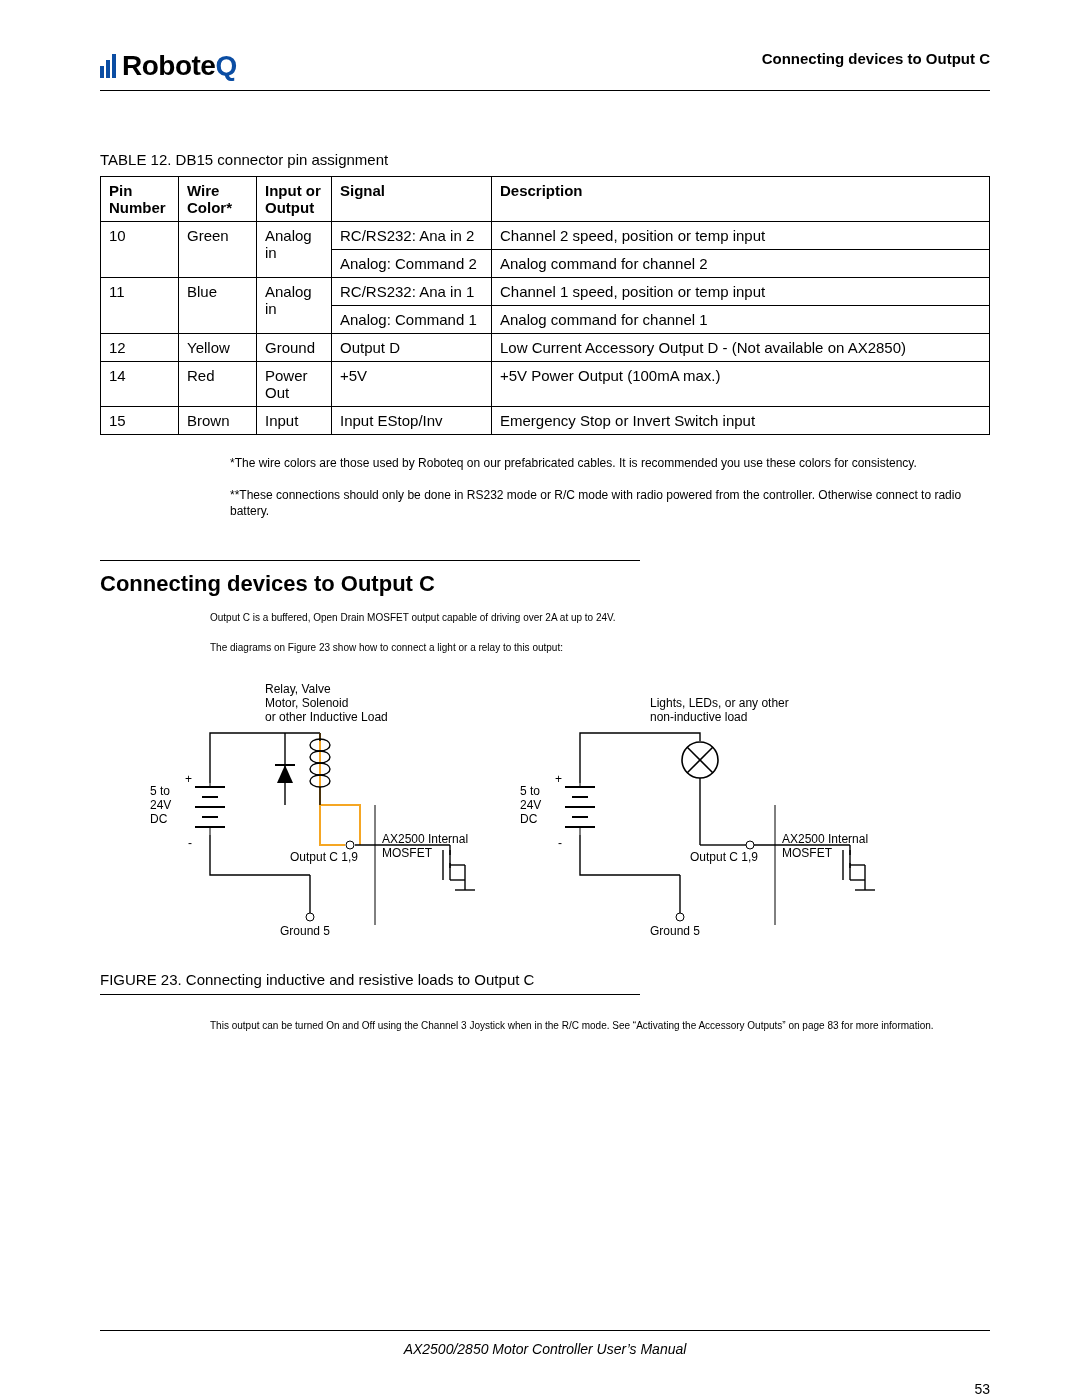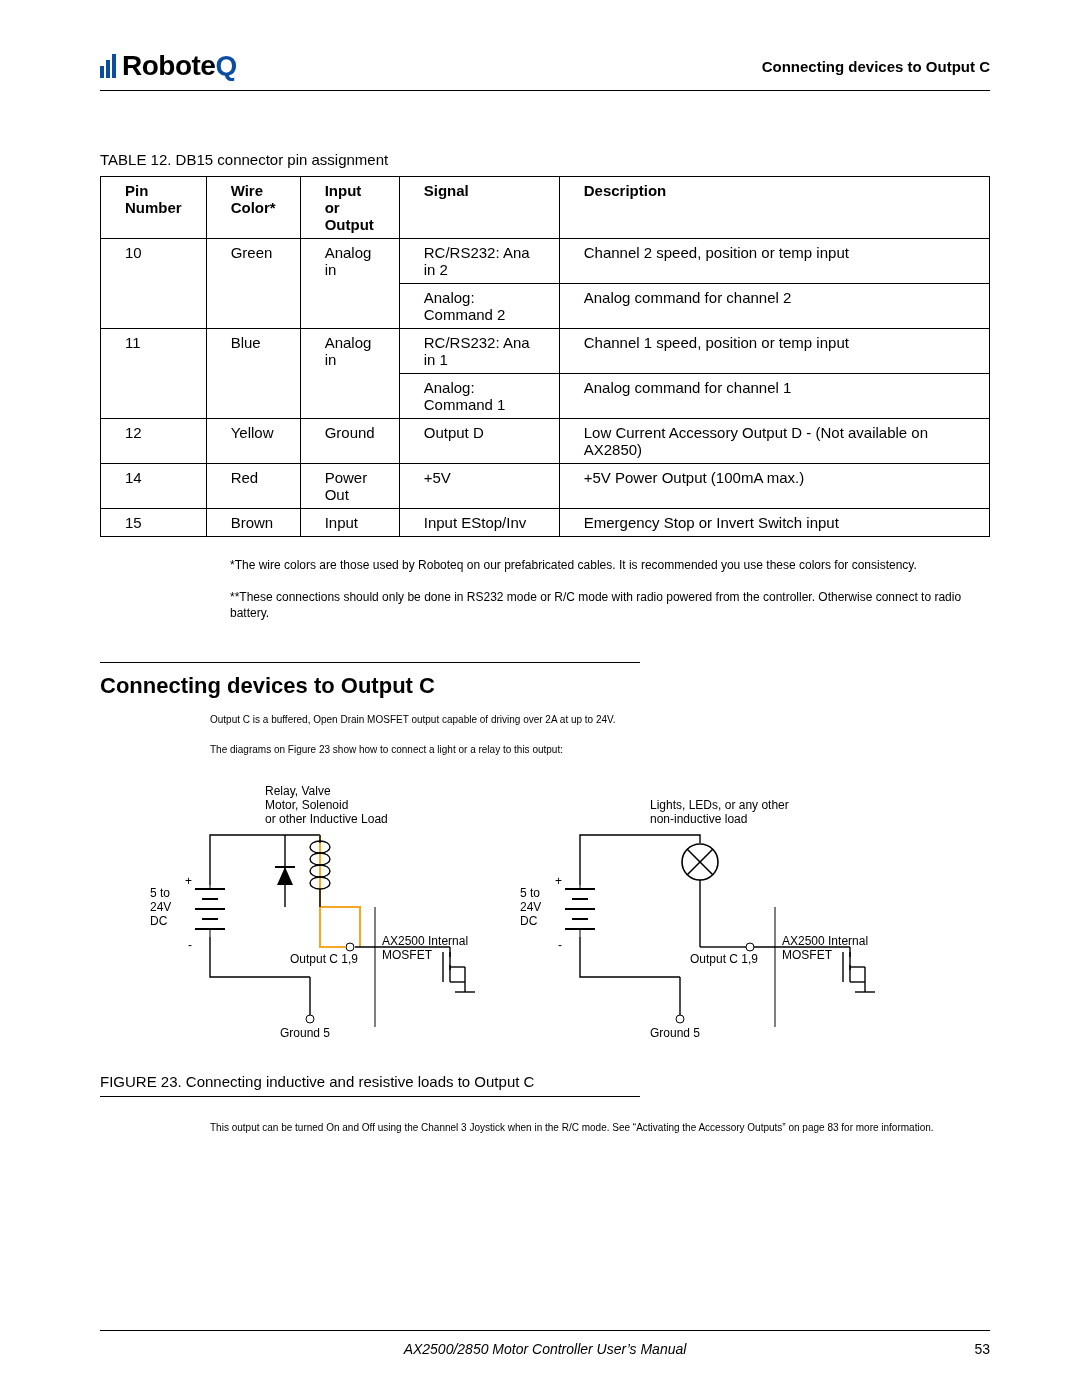--- a/index.html
+++ b/index.html
@@ -7,21 +7,20 @@
     width: 1080px;
     height: 1397px;
     background: #fff;
     font-family: Arial, Helvetica, sans-serif;
     color: #000;
     position: relative;
     padding: 50px 90px 40px 100px;
   }
   .header-row {
     display: flex;
-    align-items: center;
     justify-content: space-between;
     border-bottom: 1.5px solid #000;
     padding-bottom: 8px;
     margin-bottom: 60px;
   }
   .logo {
     display: flex;
     align-items: center;
   }
   .logo-bars {
@@ -49,21 +48,21 @@
     font-size: 15px;
     margin: 30px 0 8px 0;
   }
   table.pin {
     border-collapse: collapse;
     width: 100%;
     font-size: 15px;
   }
   table.pin th, table.pin td {
     border: 1px solid #000;
-    padding: 5px 24px;
+    padding: 5px 8px;
     text-align: left;
     vertical-align: top;
   }
   table.pin th {
     font-weight: bold;
     background: #fff;
   }
   .col-pin { width: 78px; }
   .col-wire { width: 78px; }
   .col-io { width: 75px; }
@@ -108,21 +107,21 @@
   }
   .footer {
     position: absolute;
     bottom: 40px;
     left: 100px;
     right: 90px;
     border-top: 1px solid #000;
     padding-top: 10px;
     display: flex;
     justify-content: center;
-    align-items: flex-end;
+    align-items: flex-start;
     font-size: 14px;
   }
   .footer .title { font-style: italic; }
   .footer .page { position: absolute; right: 0; margin-top: 40px; }
   svg text { font-family: Arial, Helvetica, sans-serif; }
 </style>
 </head>
 <body>
 
 <div class="header-row">

